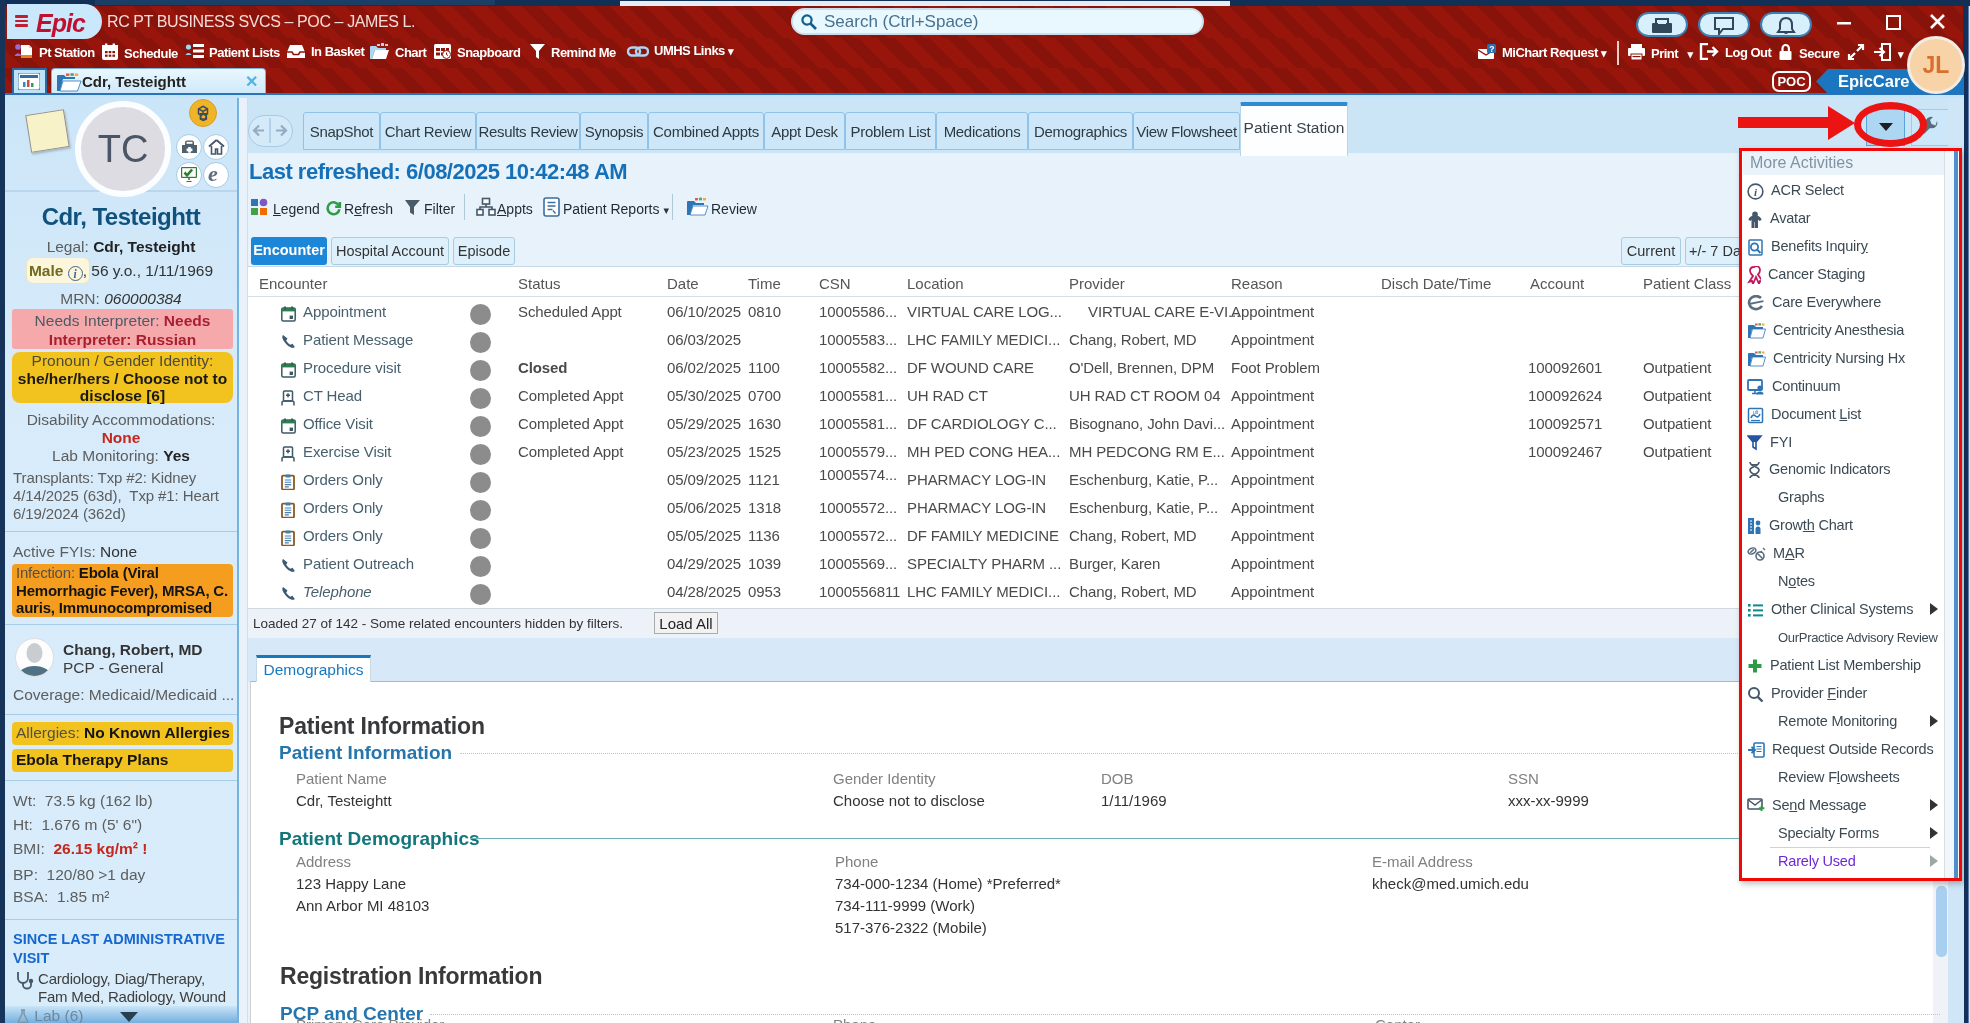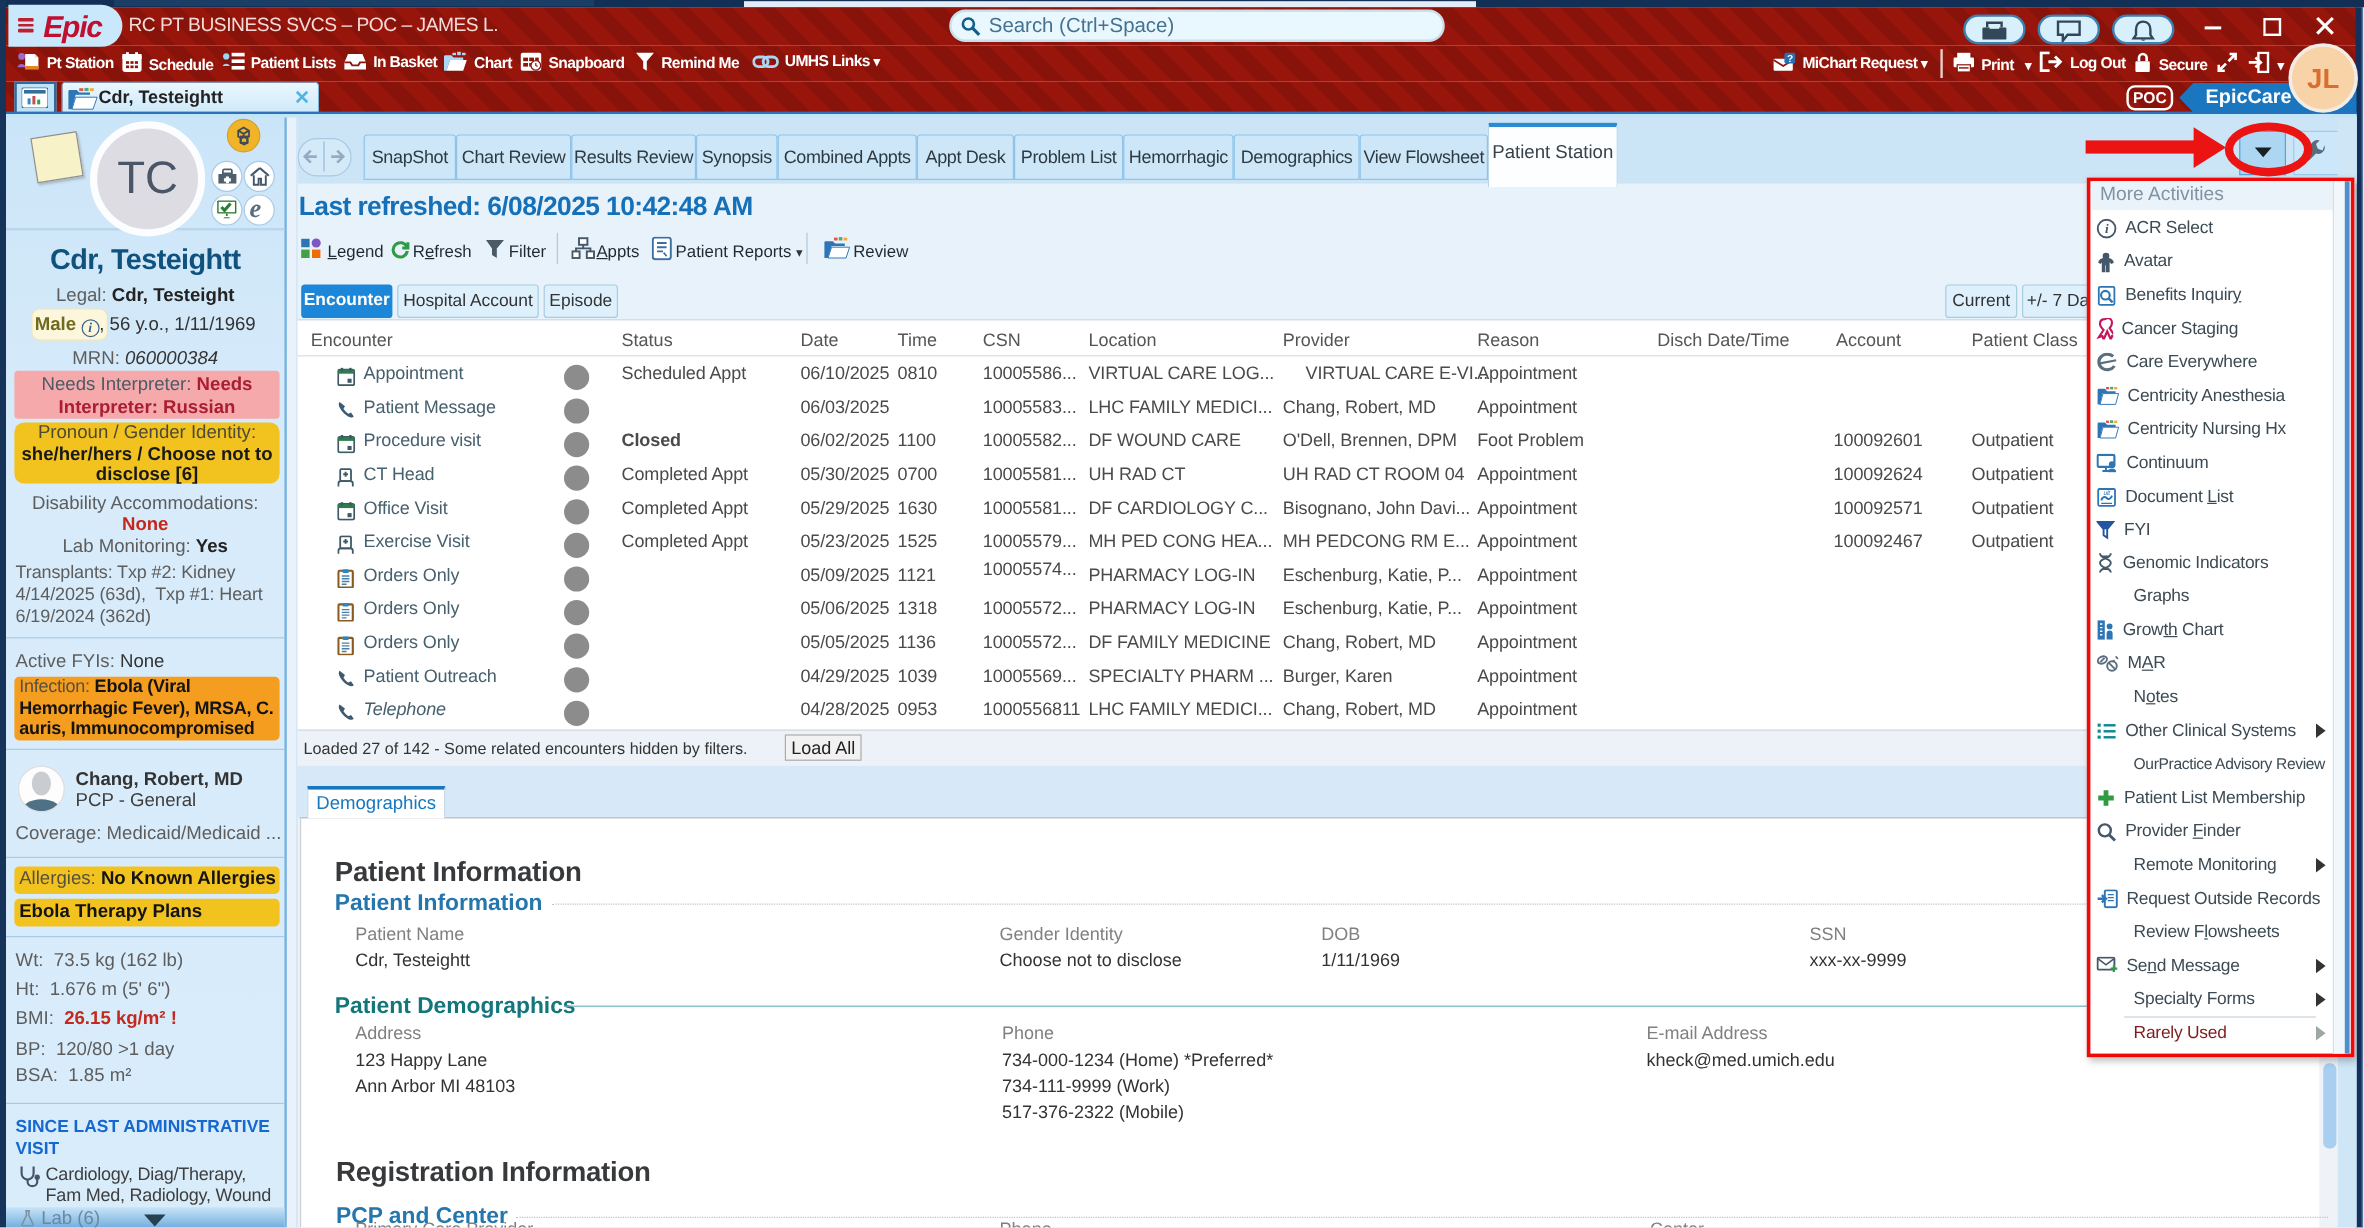--- a/index.html
+++ b/index.html
@@ -298,21 +298,21 @@
       <path d="M15 14.5 H6 M10 9.5 l-5 5 5 5" stroke="#94ACC2" stroke-width="2.2" fill="none"></path>
       <path d="M27 14.5 H36 M32 9.5 l5 5 -5 5" stroke="#94ACC2" stroke-width="2.2" fill="none"></path>
     </svg></div>
 <div class="abs mtab" style="left:303px;width:77px;">SnapShot</div>
 <div class="abs mtab" style="left:380px;width:96px;">Chart Review</div>
 <div class="abs mtab" style="left:476px;width:104px;">Results Review</div>
 <div class="abs mtab" style="left:580px;width:68px;">Synopsis</div>
 <div class="abs mtab" style="left:648px;width:116px;">Combined Appts</div>
 <div class="abs mtab" style="left:764px;width:81px;">Appt Desk</div>
 <div class="abs mtab" style="left:845px;width:91px;">Problem List</div>
-<div class="abs mtab" style="left:936px;width:92px;">Hemorrhagic</div>
+<div class="abs mtab" style="left:936px;width:92px;">Medications</div>
 <div class="abs mtab" style="left:1028px;width:105px;">Demographics</div>
 <div class="abs mtab" style="left:1133px;width:107px;">View Flowsheet</div>
 <div class="abs" style="left:1240px;top:102px;width:108px;height:54px;background:#FDFEFF;border:1px solid #B9D5EA;border-bottom:none;border-top:4px solid #2D8BD4;z-index:3;text-align:center;font-size:15.5px;color:#37424A;line-height:44px;border-radius:2px 2px 0 0;">Patient Station</div>
 <div class="abs" style="left:1866px;top:109px;width:39px;height:37px;background:#ADD6F2;border:1.5px solid #57A3DC;z-index:2;text-align:center;"><span style="display:inline-block;margin-top:13px;width:0;height:0;border-left:7px solid transparent;border-right:7px solid transparent;border-top:8px solid #1B1F23;"></span></div>
 <div class="abs" style="left:1911px;top:109px;width:40px;height:37px;background:#CBE7F9;border:1.5px solid #9CCCEE;z-index:2;"><svg width="24" height="24" viewBox="0 0 24 24" style="margin:5px;">
       <path d="M20 6 a5.5 5.5 0 0 1 -7 7 L8 18 a2.6 2.6 0 0 1 -4 -4 L9 9 a5.5 5.5 0 0 1 7 -7 L13 5 l1.5 4 4 1.5 z" fill="#5A6B7A"></path>
     </svg></div>
 <div class="abs" style="left:249px;top:159px;font-size:22px;font-weight:bold;color:#1670B8;z-index:2;letter-spacing:-0.5px;">Last refreshed: 6/08/2025 10:42:48 AM</div>
 <div class="abs" style="left:250px;top:198px;z-index:2;"><svg width="19" height="18" viewBox="0 0 19 18">
       <rect x="1" y="1" width="7" height="7" fill="#2E75B6"></rect>
@@ -672,14 +672,14 @@
 <div class="abs mitem" style="top:763px;"><span class="mic" style="display:inline-block;width:17px;"></span><span>Review F<u>l</u>owsheets</span></div>
 <div class="abs mitem" style="top:791px;"><svg class="mic" width="18" height="16" viewBox="0 0 18 16">
       <rect x="1" y="1" width="14" height="10" rx="1" fill="none" stroke="#44576B" stroke-width="1.6"></rect>
       <path d="M1.5 2 L8 7 L14.5 2" fill="none" stroke="#44576B" stroke-width="1.4"></path>
       <path d="M13 8 h3 v3 h3 v3 h-3 v3 h-3 v-3 h-3 v-3 h3 z" transform="scale(0.62) translate(9,4)" fill="#2F9B44"></path>
     </svg><span>Se<u>n</u>d Message</span></div>
 <div class="abs" style="left:1930px;top:799px;width:0;height:0;border-top:6px solid transparent;border-bottom:6px solid transparent;border-left:8px solid #333;z-index:17;"></div>
 <div class="abs mitem" style="top:819px;"><span class="mic" style="display:inline-block;width:17px;"></span><span>Specialty Forms</span></div>
 <div class="abs" style="left:1930px;top:827px;width:0;height:0;border-top:6px solid transparent;border-bottom:6px solid transparent;border-left:8px solid #333;z-index:17;"></div>
 <div class="abs" style="left:1770px;top:847px;width:160px;height:1px;background:#C9D4DC;z-index:17;"></div>
-<div class="abs mitem" style="top:847px;color:#9CA8A2;"><span class="mic" style="display:inline-block;width:17px;"></span><span style="color:#7f1d1d;">Rarely Used</span></div>
+<div class="abs mitem" style="top:847px;color:#9CA8A2;"><span class="mic" style="display:inline-block;width:17px;"></span><span style="color:#6d28d9;">Rarely Used</span></div>
 <div class="abs" style="left:1930px;top:855px;width:0;height:0;border-top:6px solid transparent;border-bottom:6px solid transparent;border-left:8px solid #9CA8A2;z-index:17;"></div>
 
 </body></html>

